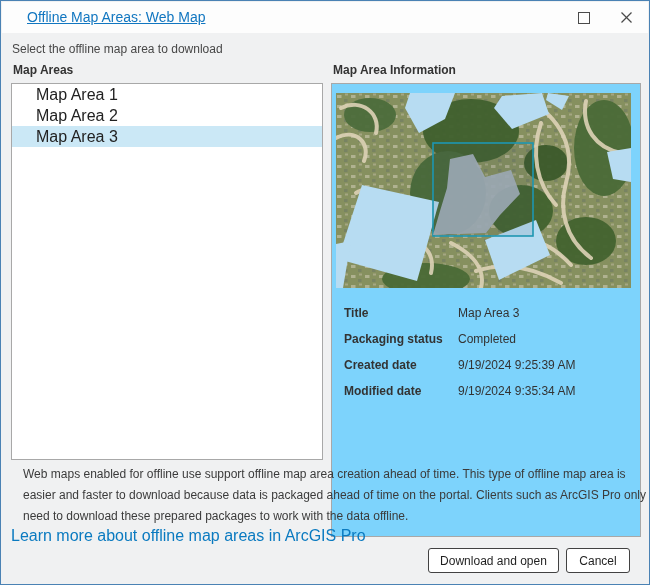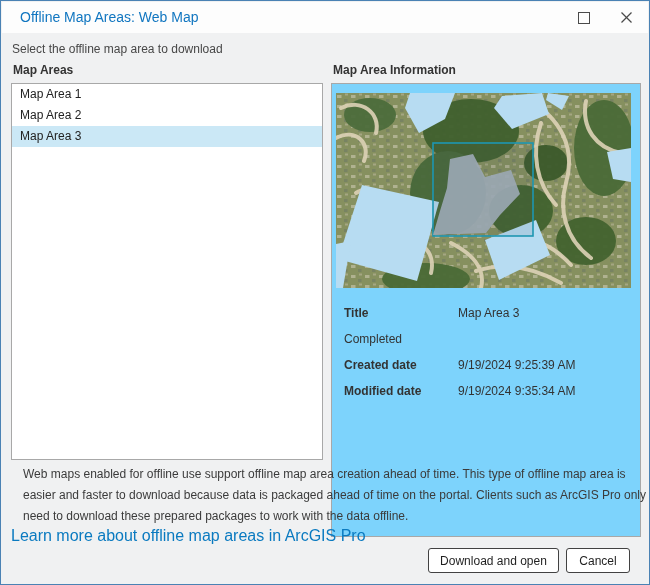--- a/index.html
+++ b/index.html
@@ -4,37 +4,37 @@
 <style>
   html,body { margin:0; padding:0; background:#e8e8e8; }
   body { width:650px; height:585px; position:relative;
          font-family:"Liberation Sans","DejaVu Sans",sans-serif; }
   .dialog { position:absolute; inset:0; box-sizing:border-box;
             border:1px solid #4a82b4; background:#f0f1f2; overflow:hidden; }
 
   
   .titlebar { position:absolute; left:1px; top:1px; right:1px; height:31px;
               background:#fdfdfd; }
-  .title { position:absolute; left:18px; top:7px; font-size:14px; color:#1176c0; white-space:nowrap; }
+  .title { position:absolute; left:25px; top:7px; font-size:14px; color:#1176c0; white-space:nowrap;text-decoration:underline; }
   .win-btn { position:absolute; top:0; width:44px; height:31px; display:flex;
              align-items:center; justify-content:center; cursor:default; }
   .win-btn.max { right:42px; }
   .win-btn.close { right:0px; }
   .max-glyph { width:10px; height:10px; border:1px solid #4a4a4a; background:transparent; }
 
   .subtitle { position:absolute; left:11px; top:41px; font-size:12px; color:#474747; }
 
   .panel-header { position:absolute; top:62px; font-size:12px; font-weight:bold; color:#333; }
   .ph-left { left:12px; }
   .ph-right { left:332px; }
 
   
   .listbox { position:absolute; left:10px; top:82px; width:312px; height:377px;
              background:#ffffff; border:1px solid #a8a8a8; box-sizing:border-box; }
-  .list-item { height:21px; line-height:21px; padding-left:8px; font-size:12px; color:#222; }
+  .list-item { height:21px; line-height:21px; padding-left:24px; font-size:16px; color:#222; }
   .list-item.selected { background:#cbe8f6; }
 
   
   .info-panel { position:absolute; left:330px; top:82px; width:310px; height:454px;
                 background:#7dd3fc; border:1px solid #a8a8a8; box-sizing:border-box; }
   .map-thumb { position:absolute; left:4px; top:9px; width:295px; height:195px; }
   .details { position:absolute; left:12px; top:222px; width:286px; }
   .detail-row { display:flex; height:26px; align-items:flex-start; }
   .detail-label { width:114px; font-size:12px; font-weight:bold; color:#333; }
   .detail-value { font-size:12px; color:#333; }
@@ -132,20 +132,21 @@
       <rect x="97" y="50" width="100" height="93" fill="rgba(60,80,90,0.10)" stroke="#1d97b2" stroke-width="1.6"></rect>
       <path d="M114,66 L137,61 L149,84 L175,77 L184,101 L164,122 L150,140 L97,142 L104,118 L111,95 Z" fill="#9aa7b2" opacity="0.92"></path>
     </svg>
 
     <div class="details">
       <div class="detail-row">
         <div class="detail-label">Title</div>
         <div class="detail-value">Map Area 3</div>
       </div>
       <div class="detail-row">
+        <div class="detail-label">Packaging status</div>
         <div class="detail-value">Completed</div>
       </div>
       <div class="detail-row">
         <div class="detail-label">Created date</div>
         <div class="detail-value">9/19/2024 9:25:39 AM</div>
       </div>
       <div class="detail-row">
         <div class="detail-label">Modified date</div>
         <div class="detail-value">9/19/2024 9:35:34 AM</div>
       </div>

